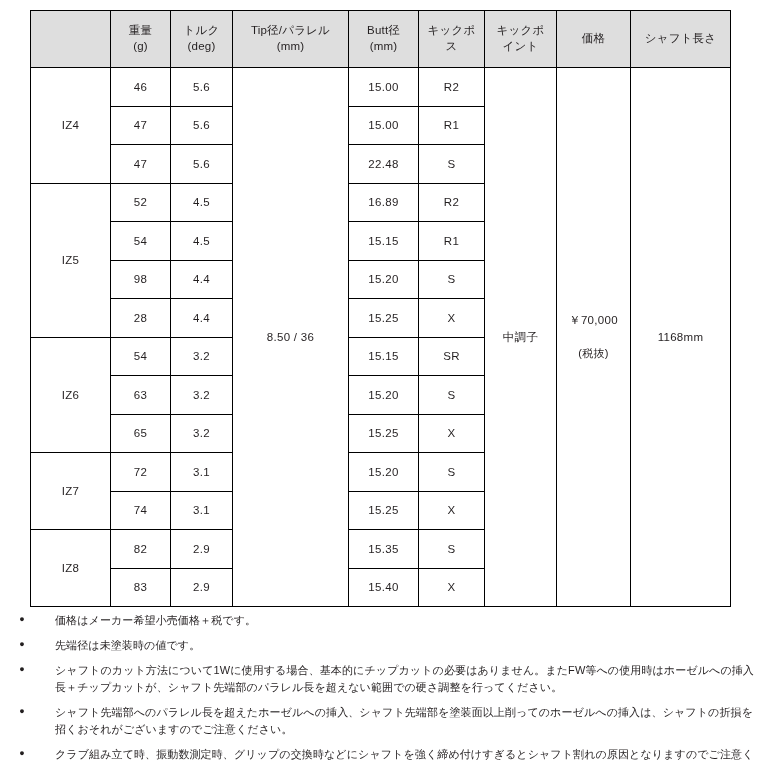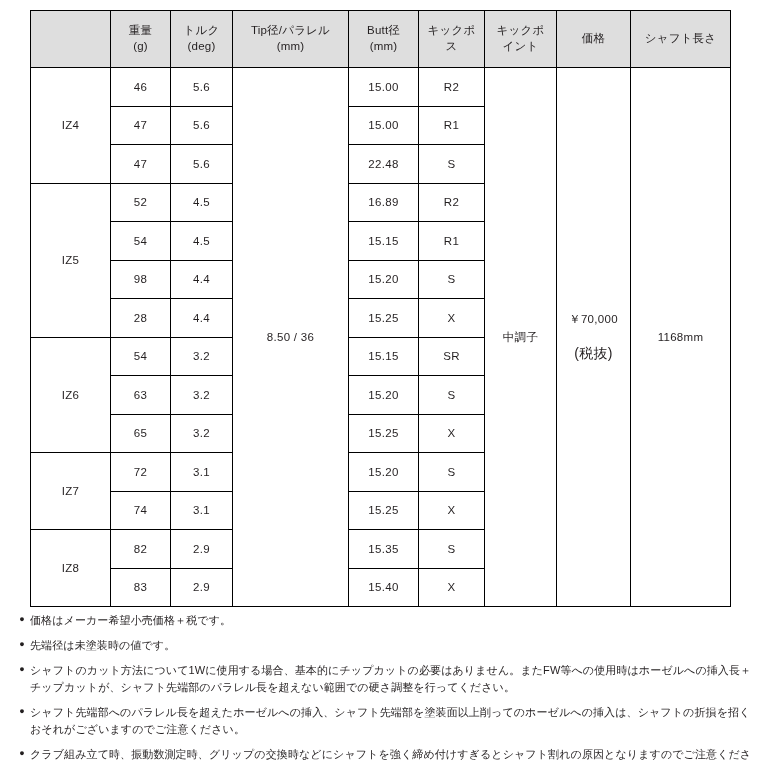--- a/index.html
+++ b/index.html
@@ -61,21 +61,21 @@
   }
   td.model {
     font-size: 11.5px;
     letter-spacing: 0.6px;
   }
   td.tipdia, td.kick, td.price, td.length {
     font-size: 11.5px;
   }
   td.price .tax {
     display: block;
-    font-size: 14px;
+    font-size: 11px;
     margin-top: 18px;
   }
 
   
   col.c-model  { width: 80px; }
   col.c-weight { width: 60px; }
   col.c-torque { width: 62px; }
   col.c-tip    { width: 116px; }
   col.c-butt   { width: 70px; }
   col.c-flex   { width: 66px; }
@@ -103,20 +103,21 @@
     width: 16px;
     padding-top: 1px;
     text-align: center;
     font-size: 9px;
     line-height: 1.55;
     color: #231f20;
   }
   .note .text {
     flex: 1 1 auto;
     letter-spacing: 0.1px;
+    margin-left: 25px;
   }
 </style>
 </head>
 <body>
 
 <div id="page">
 
   <div class="table-wrap">
     <table class="spec">
       <colgroup>

